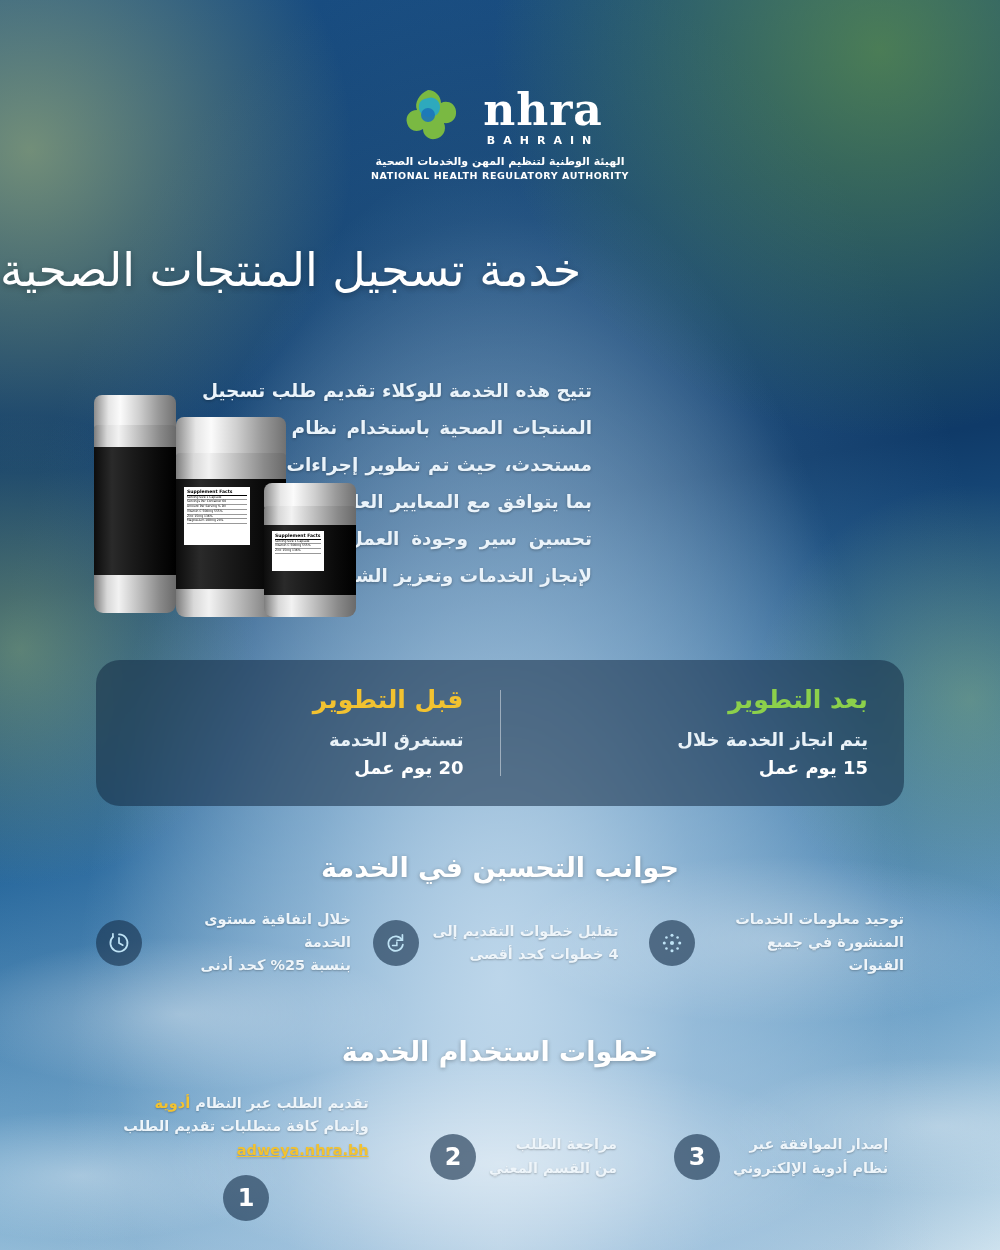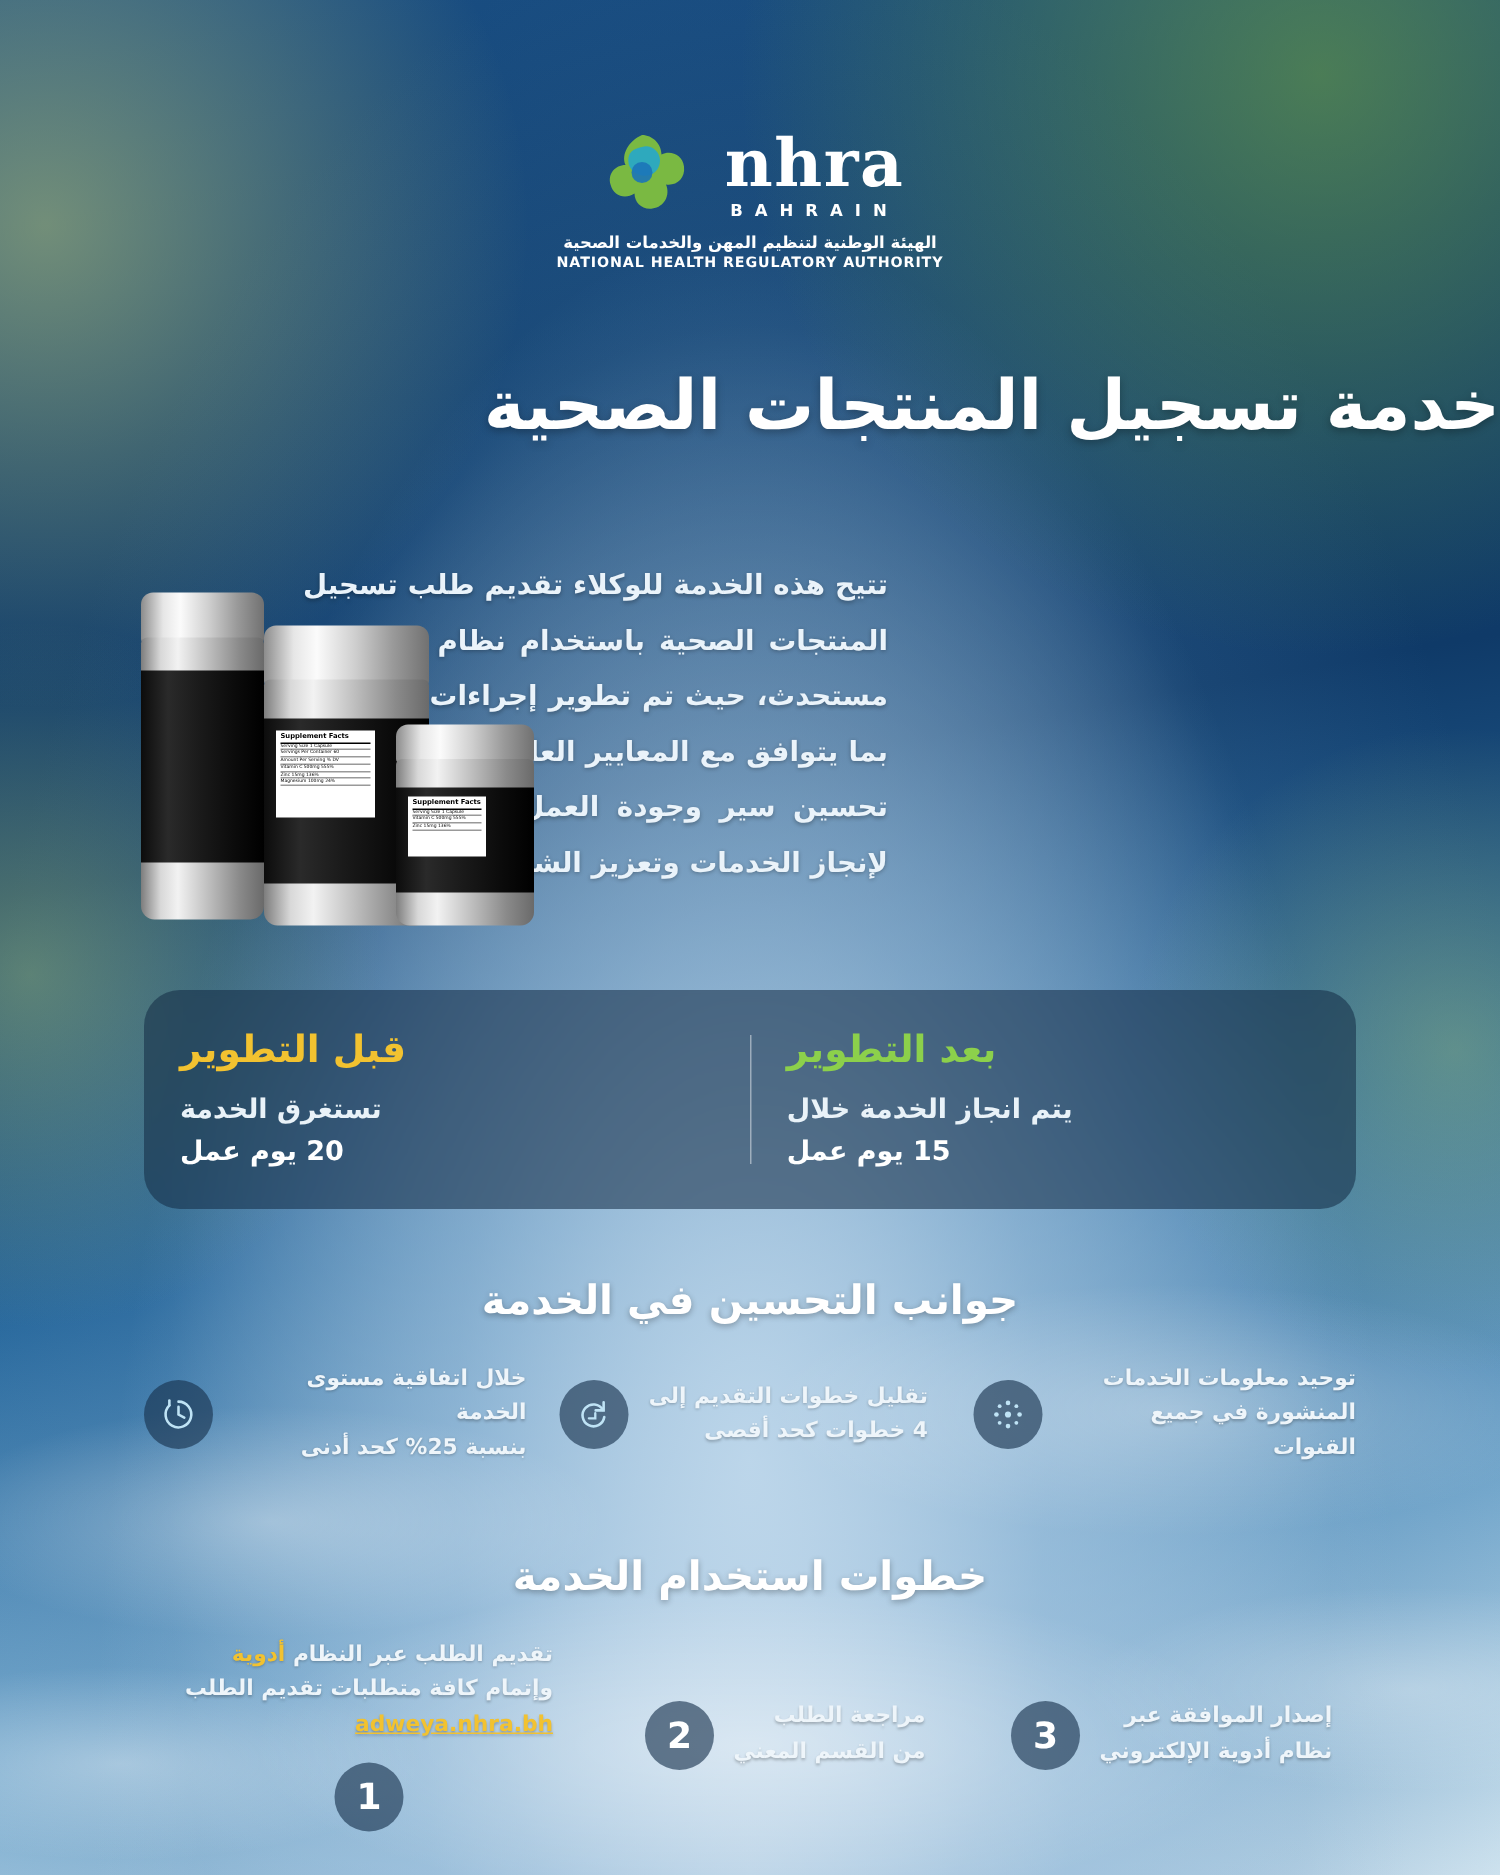--- a/index.html
+++ b/index.html
@@ -54,22 +54,22 @@
     margin-top: 9px; font-size: 11px; color: #ffffff; font-weight: 700;
     letter-spacing: .2px;
   }
   .logo-sub-en {
     margin-top: 2px; font-size: 9.5px; color: #ffffff; letter-spacing: .6px;
     direction: ltr; font-weight: 600;
   }
 
   
   .main-title {
-    position: absolute; top: 243px; left: 0; right: 0; text-align: right;
-    font-size: 46px; font-weight: 700; color: #ffffff; letter-spacing: -.5px;
+    position: absolute; top: 243px; left: 0; right: 0; text-align: left;
+    font-size: 46px; font-weight: 400; color: #ffffff; letter-spacing: -.5px;
     text-shadow: 0 2px 6px rgba(0,0,0,.28);
   }
 
   
   .intro {
     position: absolute; top: 372px; right: 408px; width: 390px;
     color: #eaf3fa; font-size: 18.5px; line-height: 2.0;
     text-align: justify; text-align-last: right;
     font-weight: 600;
     text-shadow: 0 1px 3px rgba(0,0,0,.3);
@@ -101,21 +101,21 @@
   .facts i { display:block; font-style: normal; border-bottom: .5px solid #999; }
 
   
   .compare {
     position: absolute; top: 660px; left: 96px; width: 808px; height: 146px;
     background: rgba(18,42,68,0.55);
     border-radius: 24px;
     display: flex; align-items: center;
     backdrop-filter: blur(2px);
   }
-  .compare .col { flex: 1; text-align: left; padding: 0 24px; }
+  .compare .col { flex: 1; text-align: right; padding: 0 36px; }
   .compare .divider { width: 1px; height: 86px; background: rgba(255,255,255,0.45); }
   .cmp-title { font-size: 25px; font-weight: 800; margin-bottom: 12px; }
   .cmp-title.before { color: #f2c230; }
   .cmp-title.after { color: #8cd04b; }
   .cmp-line { color: #e9f2f8; font-size: 18px; line-height: 1.55; font-weight: 600; }
   .cmp-line.bold { font-weight: 800; color: #ffffff; }
 
   
   .section-title {
     position: absolute; left: 0; right: 0; text-align: center;

